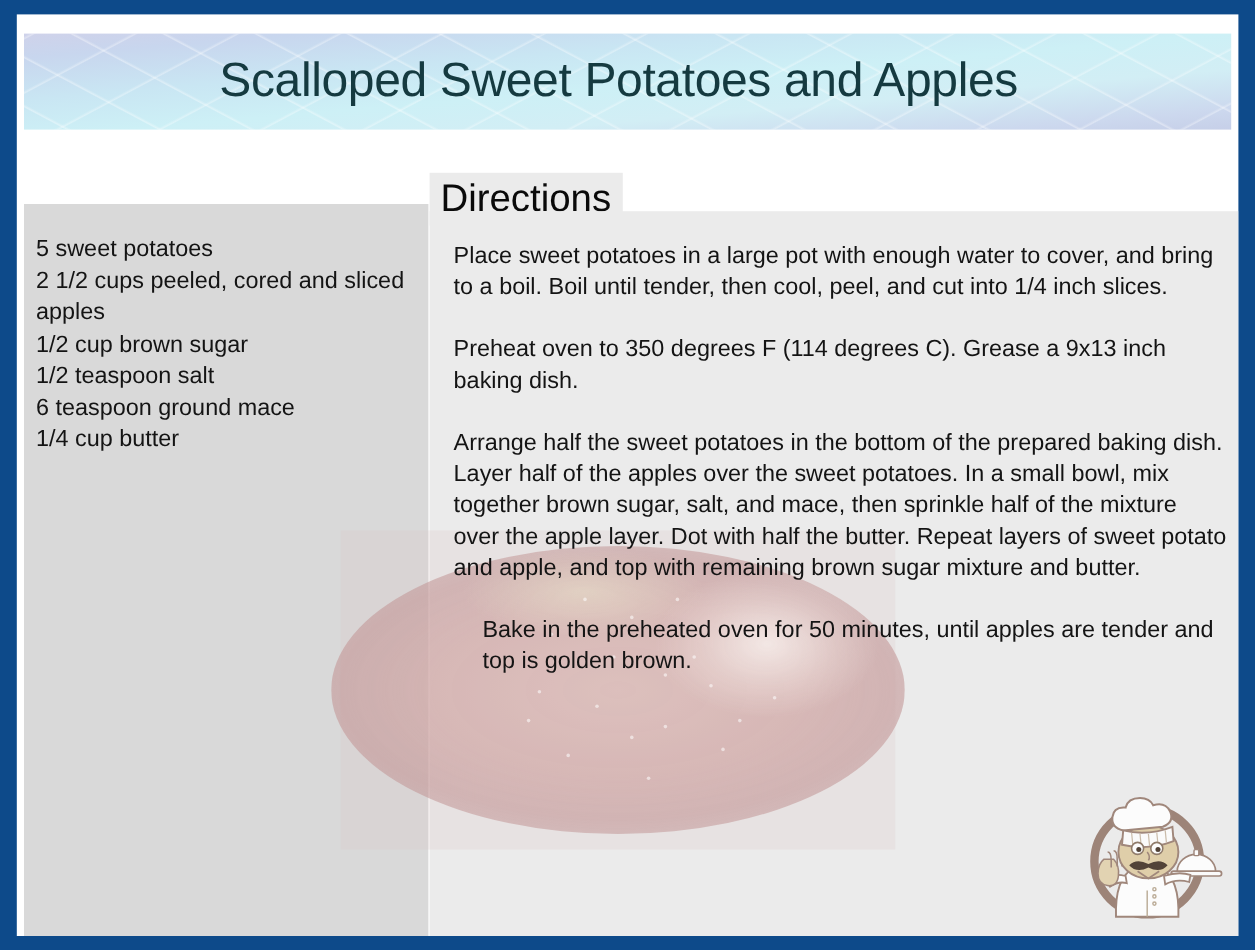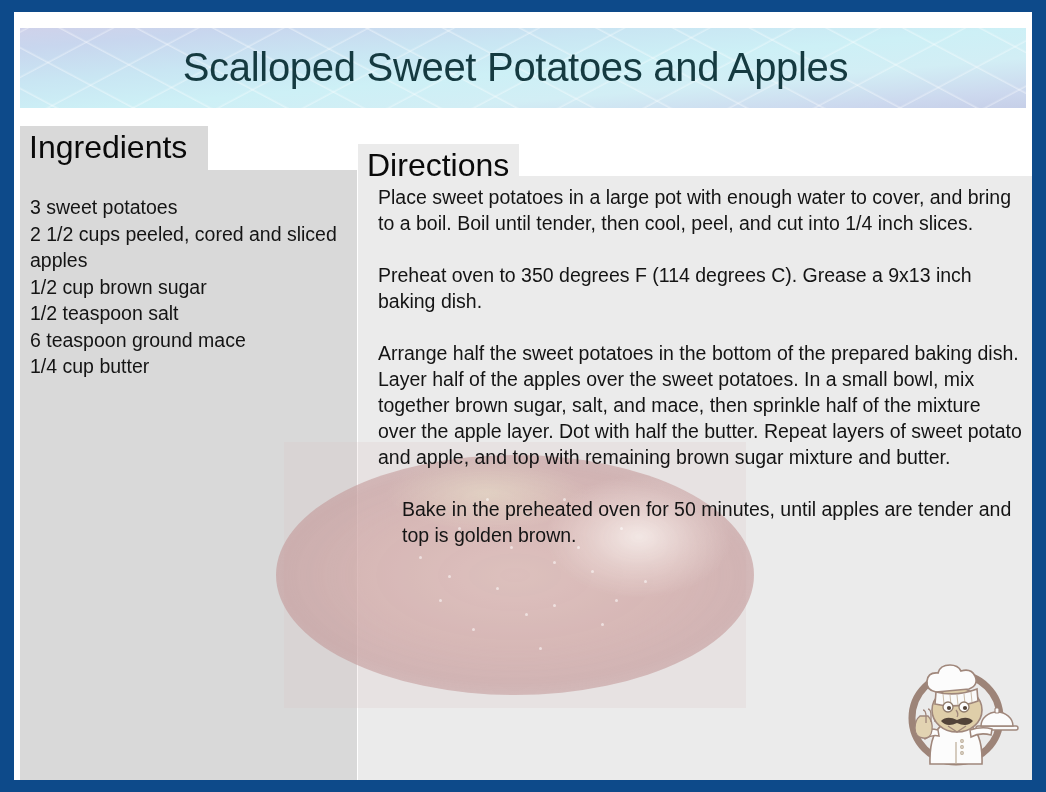--- a/index.html
+++ b/index.html
@@ -123,21 +123,21 @@
     width: 161px;
     height: 44px;
     background: #ebebeb;
   }
   #directions-body {
     left: 344px;
     top: 164px;
     width: 674px;
     height: 604px;
     background: #ebebeb;
-    padding: 8px 10px 0 20px;
+    padding: 24px 10px 0 20px;
   }
   #directions-text {
     position: relative;
     z-index: 3;
     font-size: 19.5px;
     line-height: 26px;
     color: #141414;
   }
   #directions-text p {
     margin: 0 0 26px 0;
@@ -207,26 +207,23 @@
 </head>
 <body>
 
 <div id="slide">
   <div id="page">
 
     <div id="banner">
       <div id="banner-title">Scalloped Sweet Potatoes and Apples</div>
     </div>
 
-    <div class="col-head" id="ingredients-head">
-      <span>Ingredients</span>
-    </div>
     <div class="col-body" id="ingredients-body">
       <div id="ingredients-list">
-        <div class="ing-line">3 sweet potatoes</div>
+        <div class="ing-line">5 sweet potatoes</div>
         <div class="ing-line">2 1/2 cups peeled, cored and sliced apples</div>
         <div class="ing-line">1/2 cup brown sugar</div>
         <div class="ing-line">1/2 teaspoon salt</div>
         <div class="ing-line">6 teaspoon ground mace</div>
         <div class="ing-line">1/4 cup butter</div>
       </div>
     </div>
 
     <div class="col-head" id="directions-head">
       <span>Directions</span>

